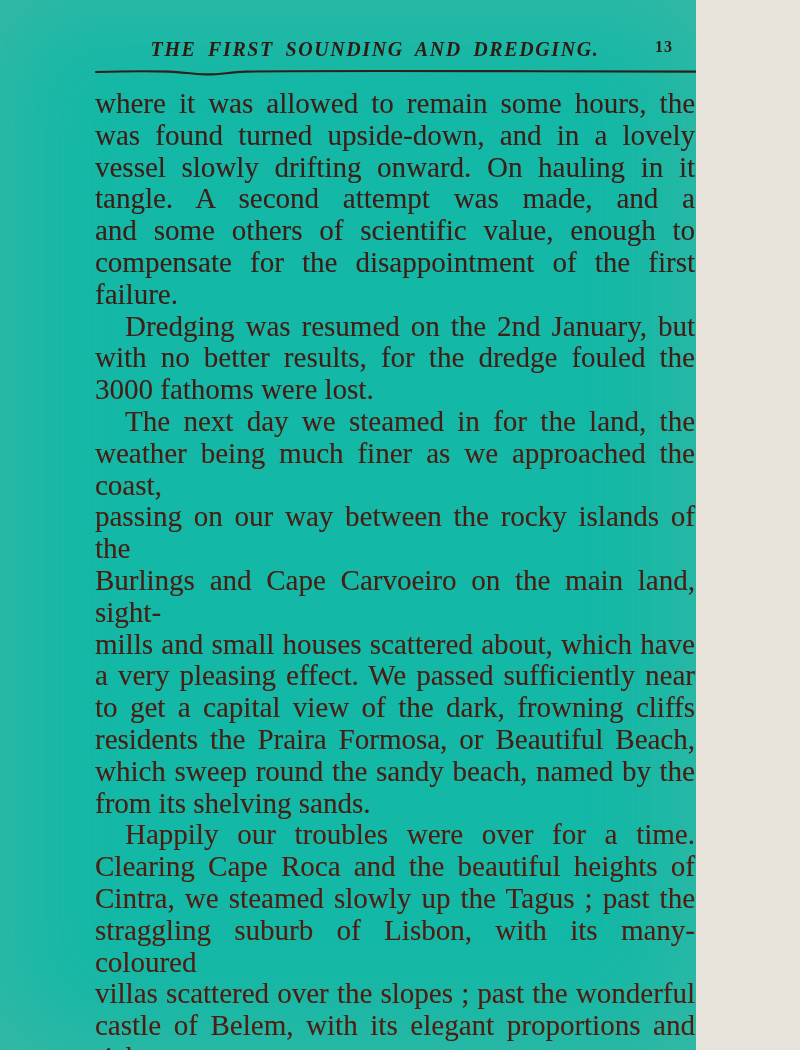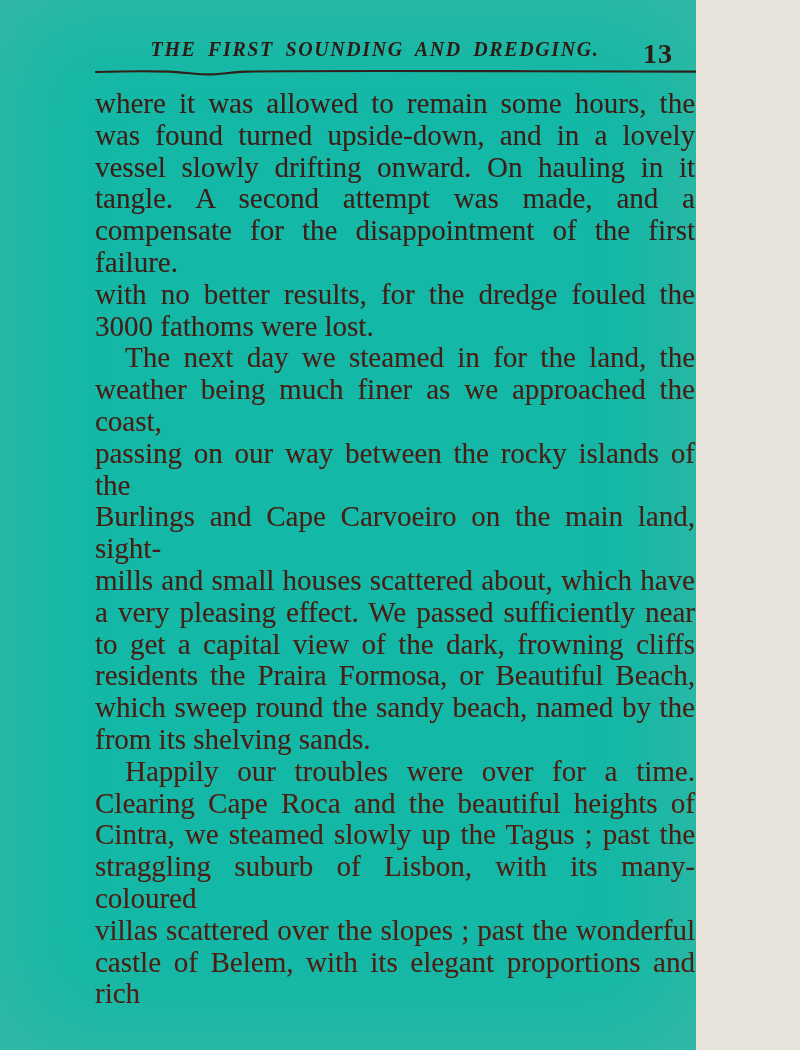--- a/index.html
+++ b/index.html
@@ -31,21 +31,21 @@
     font-size: 20px;
     letter-spacing: 1.6px;
     word-spacing: 5px;
     color: #2e1b14;
     padding-right: 40px;
   }
   .page-number {
     position: absolute;
     right: 22px;
     top: 0;
-    font-size: 28px;
+    font-size: 16px;
     font-weight: bold;
     color: #2e1b14;
     letter-spacing: 1px;
   }
   .head-rule {
     position: absolute;
     left: 94px;
     top: 66px;
     width: 604px;
     height: 12px;
@@ -84,22 +84,24 @@
 
   <svg class="head-rule" viewBox="0 0 604 12" preserveAspectRatio="none">
     <path d="M 2 6 C 30 5.2, 55 5.0, 75 5.6 C 90 6.2, 98 8.2, 112 8.4 C 126 8.6, 134 6.4, 152 5.6 C 200 4.6, 330 5.0, 440 5.2 C 520 5.3, 570 5.4, 602 5.6" fill="none" stroke-width="2.1" stroke-linecap="round" stroke="#31201a"></path>
   </svg>
 
   <div class="body-text">
       <div class="line" style="color: rgb(56, 32, 26);">where it was allowed to remain some hours, the</div>
       <div class="line" style="color: rgb(56, 32, 26);">was found turned upside-down, and in a lovely</div>
       <div class="line" style="color: rgb(56, 32, 26);">vessel slowly drifting onward.  On hauling in it</div>
       <div class="line" style="color: rgb(56, 32, 26);">tangle.  A second attempt was made, and a</div>
+      <div class="line" style="color: rgb(56, 32, 26);">and some others of scientific value, enough to</div>
       <div class="line" style="color: rgb(56, 32, 26);">compensate for the disappointment of the first</div>
       <div class="line lastline" style="color: rgb(56, 32, 26);">failure.</div>
+      <div class="line indent" style="color: rgb(60, 31, 24);">Dredging was resumed on the 2nd January, but</div>
       <div class="line" style="color: rgb(60, 31, 24);">with no better results, for the dredge fouled the</div>
       <div class="line lastline" style="color: rgb(60, 31, 24);">3000 fathoms were lost.</div>
       <div class="line indent" style="color: rgb(66, 32, 22);">The next day we steamed in for the land, the</div>
       <div class="line" style="color: rgb(66, 32, 22);">weather being much finer as we approached the coast,</div>
       <div class="line" style="color: rgb(66, 32, 22);">passing on our way between the rocky islands of the</div>
       <div class="line" style="color: rgb(66, 32, 22);">Burlings and Cape Carvoeiro on the main land, sight-</div>
       <div class="line" style="color: rgb(66, 32, 22);">mills and small houses scattered about, which have</div>
       <div class="line" style="color: rgb(66, 32, 22);">a very pleasing effect.  We passed sufficiently near</div>
       <div class="line" style="color: rgb(66, 32, 22);">to get a capital view of the dark, frowning cliffs</div>
       <div class="line" style="color: rgb(66, 32, 22);">residents the Praira Formosa, or Beautiful Beach,</div>

